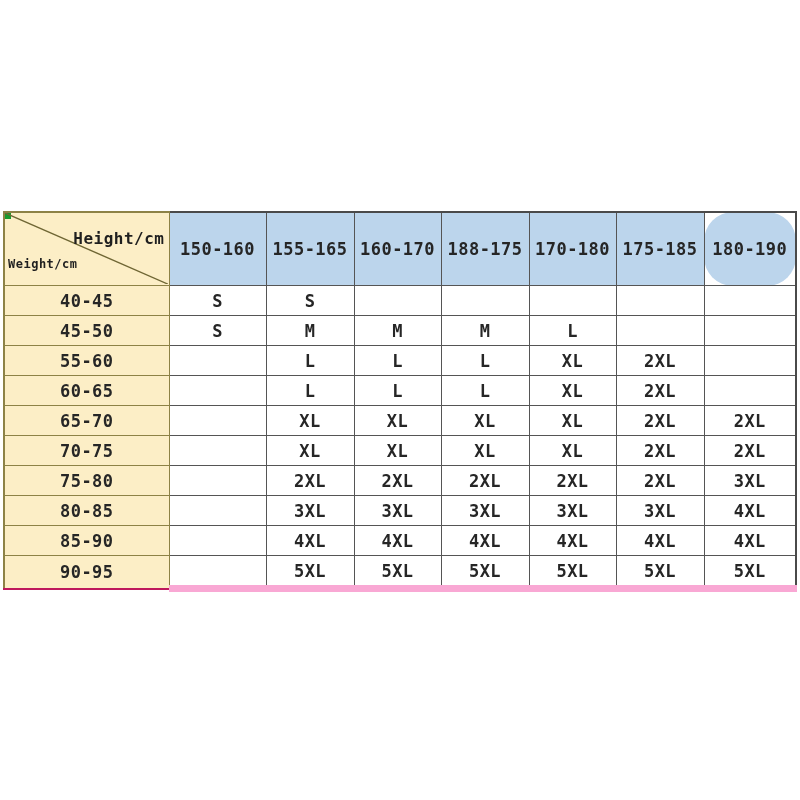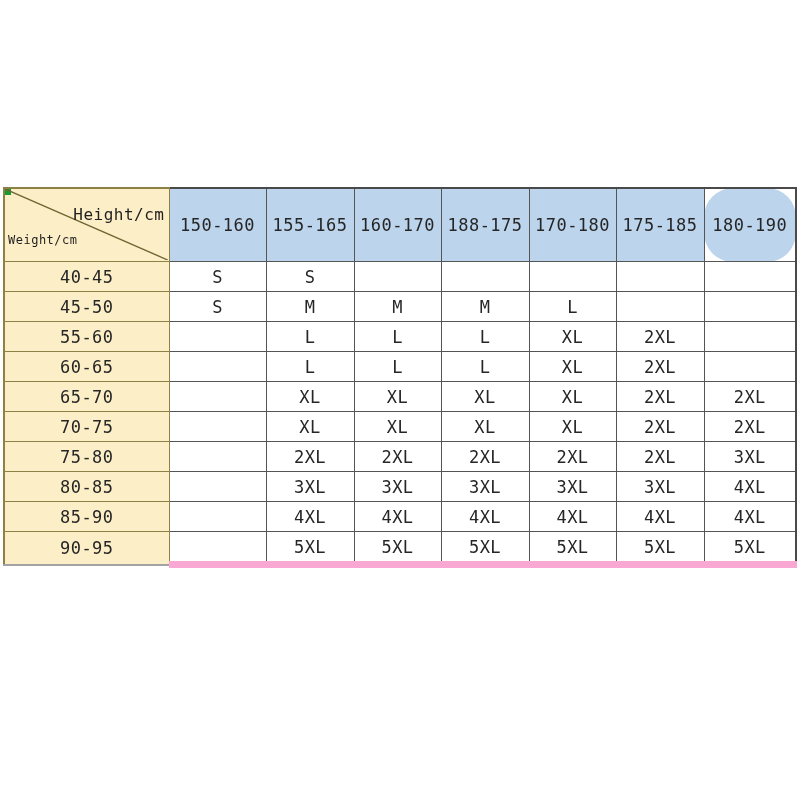--- a/index.html
+++ b/index.html
@@ -10,23 +10,24 @@
     width: 800px;
     height: 800px;
     background: #ffffff;
     font-family: "DejaVu Sans Mono", "Liberation Mono", monospace;
     overflow: hidden;
   }
 
   #size-chart-wrap {
     position: absolute;
     left: 3px;
-    top: 187px;
+    top: 211px;
     width: 692px;
     height: 392px;
+    font-weight: bold;
   }
 
   table.size-chart {
     border-collapse: collapse;
     table-layout: fixed;
     width: 792px;
   }
 
   table.size-chart td {
     padding: 0;
@@ -102,21 +103,21 @@
   
   td.cell {
     background: #ffffff;
     border: 1px solid #555555;
     height: 29px;
     font-size: 17px;
     color: #1c1c1c;
   }
   td.cell.last { border-right: 2px solid #4a4a4a; }
   tr.last-row td.cell { border-bottom: 7px solid #f9a8d4; }
-  tr.last-row td.row-label { border-bottom: 2px solid #a3a3a3; }
+  tr.last-row td.row-label { border-bottom: 2px solid #be185d; }
 
   td.cell.empty { color: transparent; }
 </style>
 </head>
 <body>
 
 <div id="size-chart-wrap">
   <table class="size-chart">
     <colgroup>
       <col style="width:165px">

